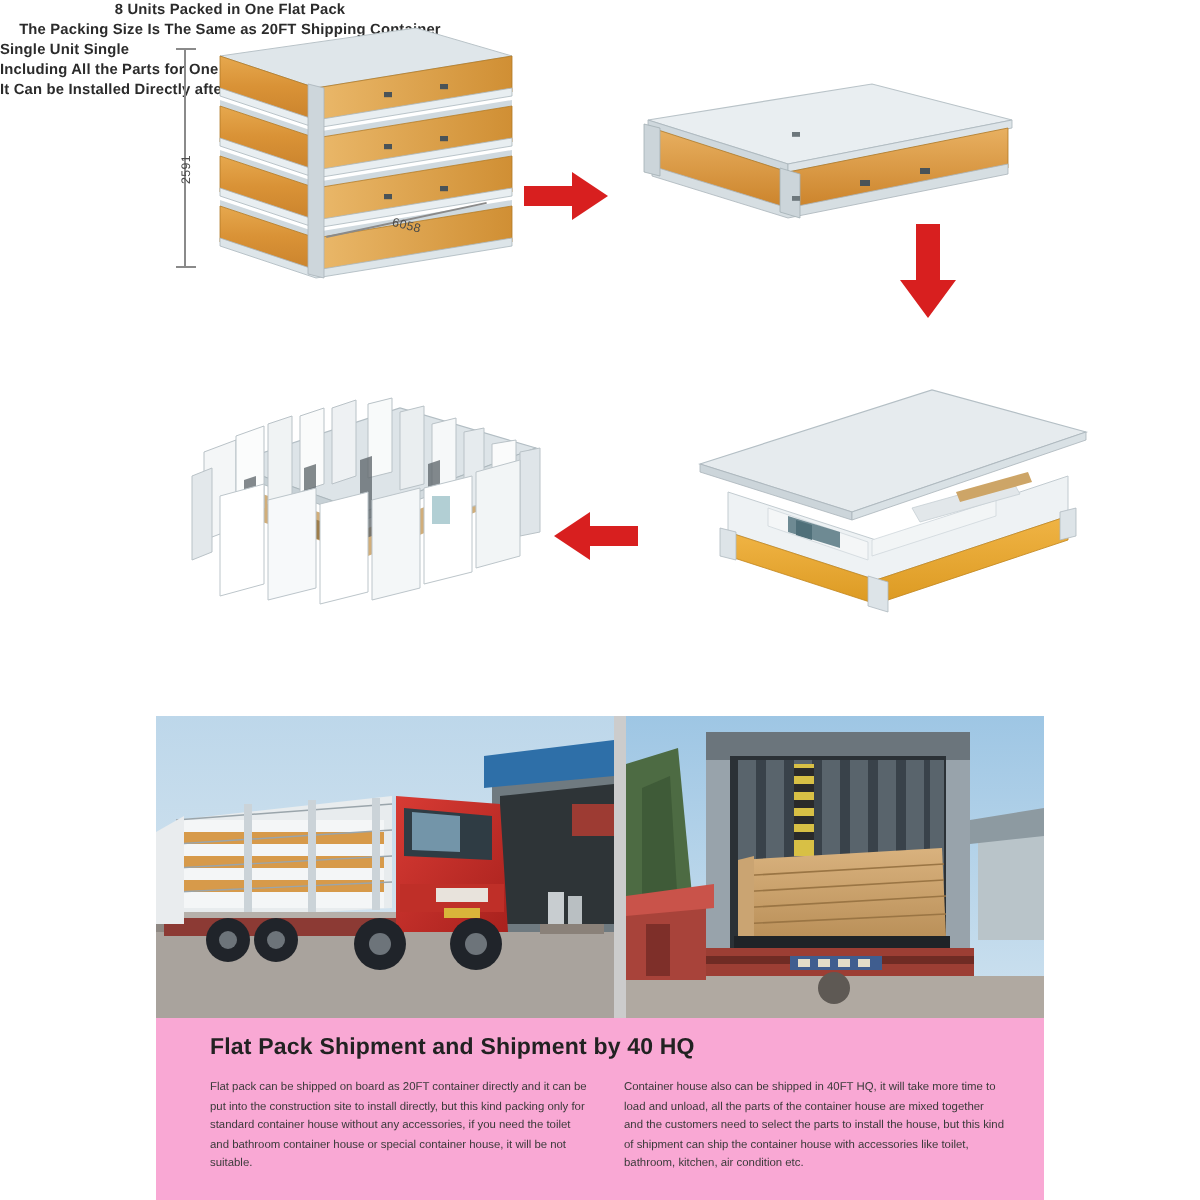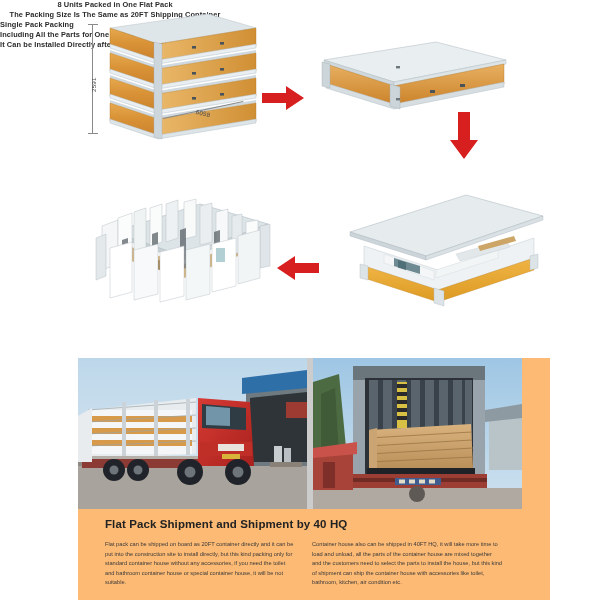--- a/index.html
+++ b/index.html
@@ -39,22 +39,21 @@
     letter-spacing: .2px;
   }
   .dim-text.vertical { transform: rotate(-90deg); transform-origin: left top; white-space: nowrap; }
   .dim-text.diag { transform: rotate(14deg); transform-origin: left top; white-space: nowrap; }
 
   
   .photo-section {
     position: absolute;
     left: 78px; top: 358px;
     width: 444px; height: 242px;
-    background: #fdba74;
-    padding-left: 28px;
+    background: #f9a8d4;
   }
   .photos { position: absolute; left: 0; top: 0; width: 444px; height: 151px; display: flex; }
   .photo { position: relative; overflow: hidden; height: 151px; }
   .photo.left { width: 229px; }
   .photo.gap { width: 6px; background: #cccccc; }
   .photo.right { width: 209px; }
 
   .text-block { position: absolute; left: 0; top: 151px; width: 444px; height: 91px; }
   .tb-head {
     position: absolute; left: 27px; top: 9px;
@@ -159,21 +158,21 @@
         <polygon points="4,24 12,26 12,50 4,48" fill="#ccd5da" stroke="#a2aeb4" stroke-width="0.4"></polygon>
 
         <rect x="112" y="52" width="5" height="3" fill="#4a5358"></rect>
         <rect x="142" y="46" width="5" height="3" fill="#4a5358"></rect>
         <rect x="78" y="28" width="4" height="2.4" fill="#6d777c"></rect>
         <rect x="78" y="60" width="4" height="2.4" fill="#6d777c"></rect>
       </svg>
     </div>
 
     <div class="caption" style="left:318px; top:148px; width:180px; text-align:left;">
-      <div>Single Pack Packing</div>
+      <div>Single Unit Single</div>
     </div>
 
     <div class="arrow" style="left:449px; top:112px;">
       <svg width="30" height="48" viewBox="0 0 30 48">
         <polygon points="9,0 21,0 21,28 29,28 15,47 1,28 9,28" fill="#d81f1f"></polygon>
       </svg>
     </div>
 
     <div class="panel" style="left:338px; top:192px; width:215px; height:115px;">
       <svg width="215" height="115" viewBox="0 0 215 115">

